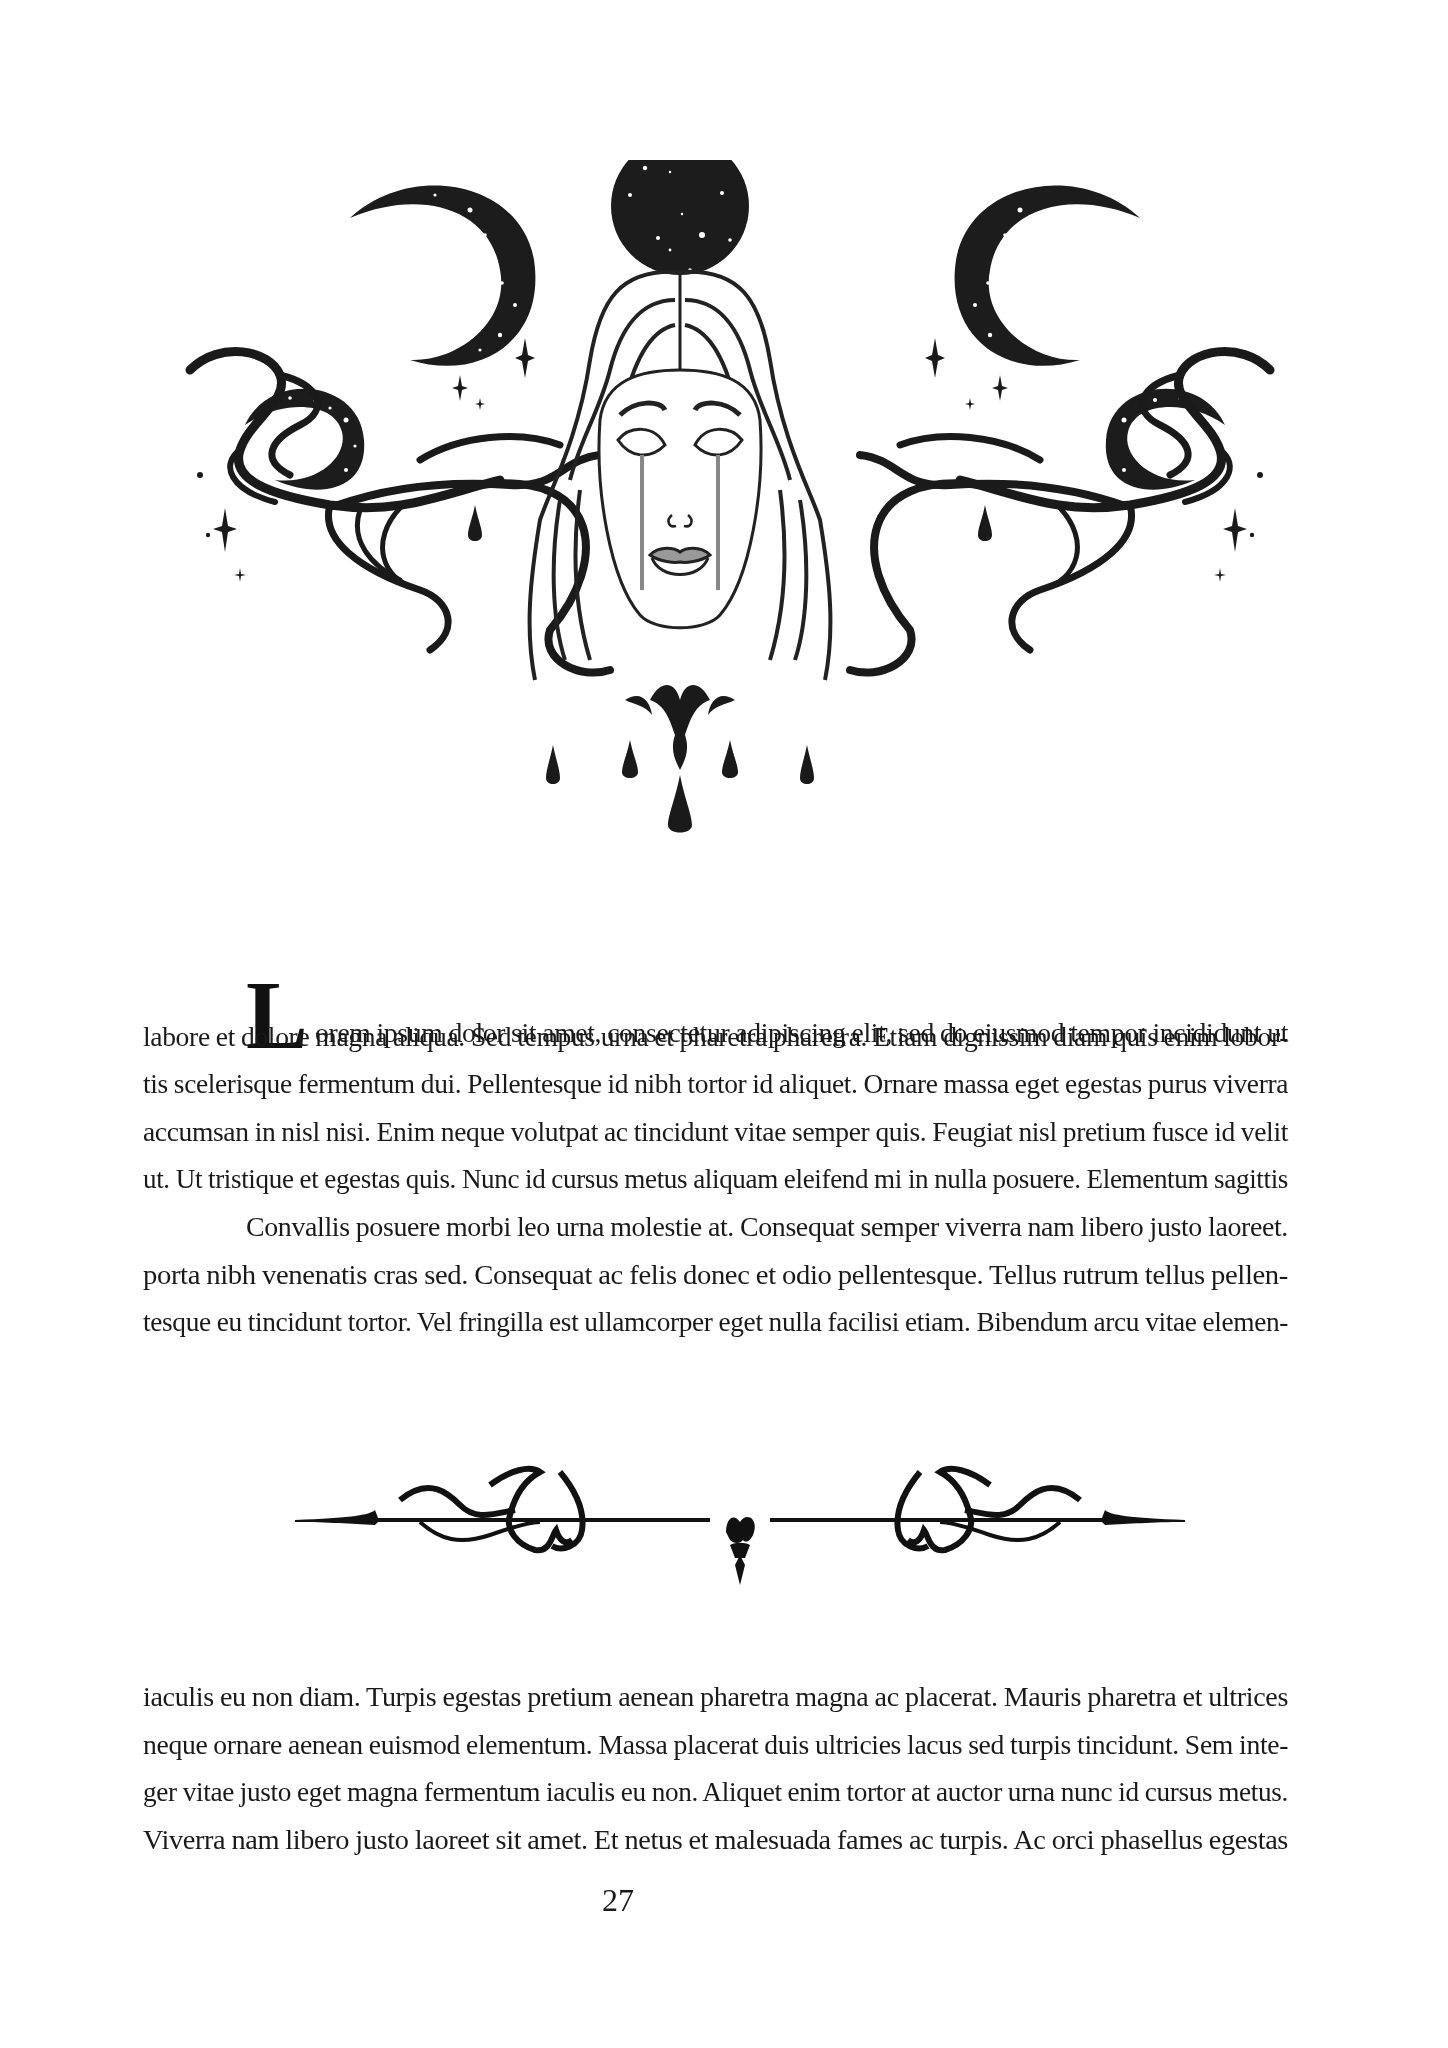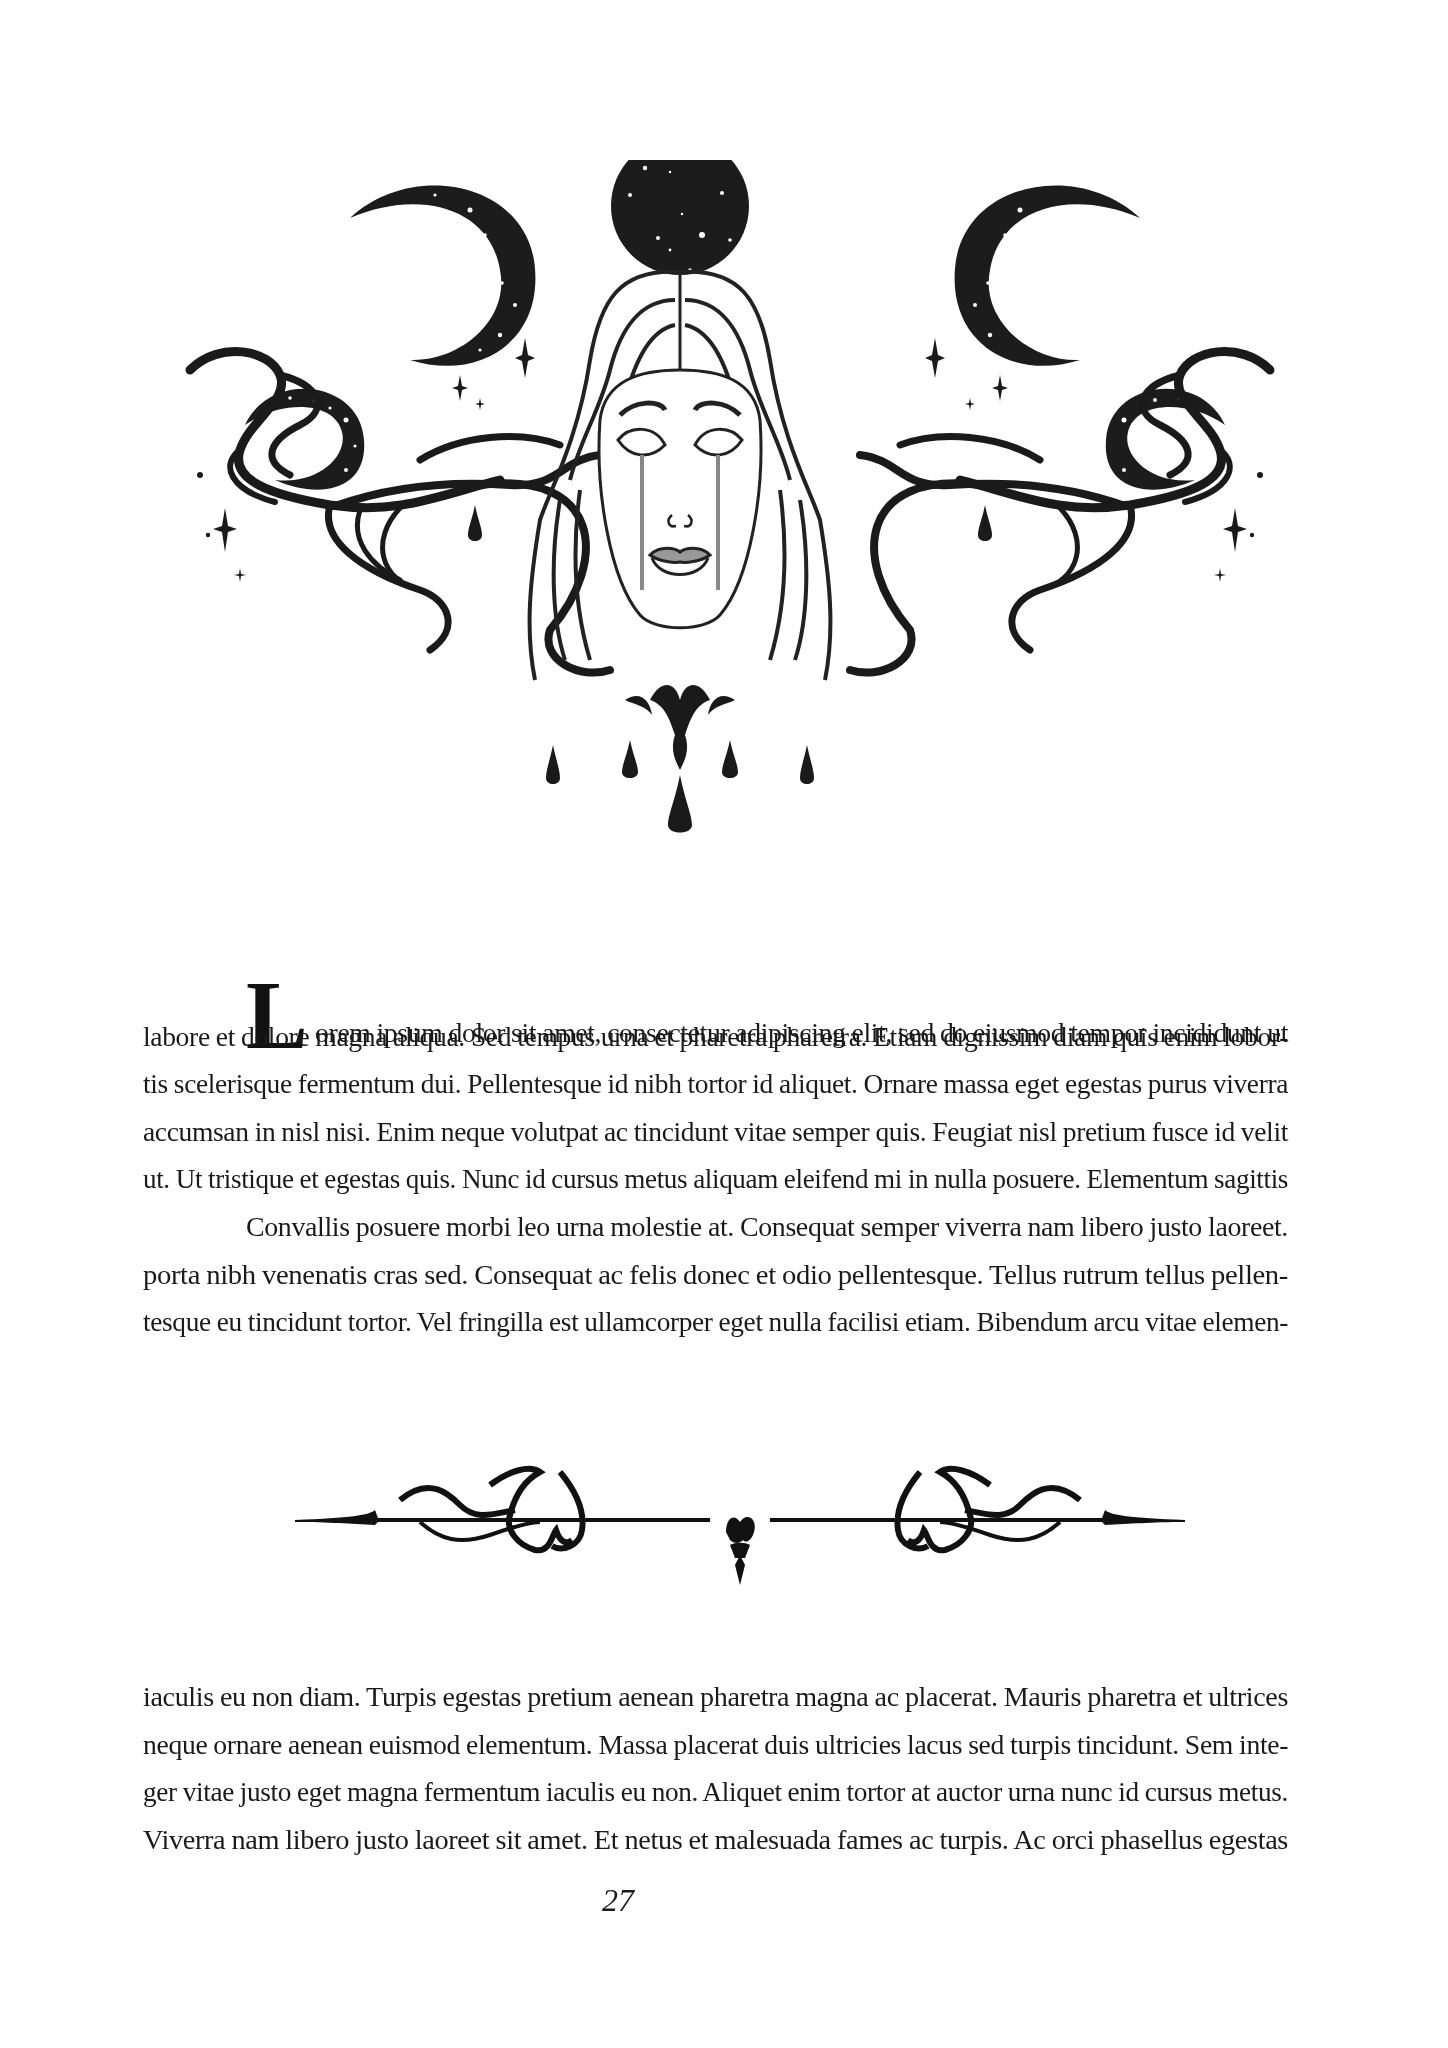--- a/index.html
+++ b/index.html
@@ -13,21 +13,21 @@
   .line { display:block; white-space:nowrap; text-align:justify; text-align-last:justify; height:47.6px; overflow:visible; }
   .line.last { text-align-last:left; }
   .line.indent { padding-left:103px; }
   .dropcap-line { padding-left:103px; position:relative; }
   .dropcap { font-family:"Liberation Serif","DejaVu Serif",serif; font-weight:bold; font-size:98px;
              line-height:1; display:inline-block; margin-right:2px; vertical-align:-6px; letter-spacing:0;
              transform:scaleX(0.92); transform-origin:left bottom; color:#111; }
   .divider { position:absolute; left:290px; top:1460px; width:900px; height:150px; }
   .divider svg { width:100%; height:100%; display:block; }
   .page-number { position:absolute; left:0; width:1236px; top:1882px; text-align:center;
-                 font-size:32px; color:#1a1a1a;font-style:italic; }
+                 font-size:32px; color:#1a1a1a; }
 </style>
 </head>
 <body>
 
 <div class="illustration">
   <svg viewBox="0 0 1100 720" xmlns="http://www.w3.org/2000/svg">
 
     <g>
       <circle cx="500" cy="46" r="69" fill="#1c1c1c"></circle>
       <g fill="#fff">

